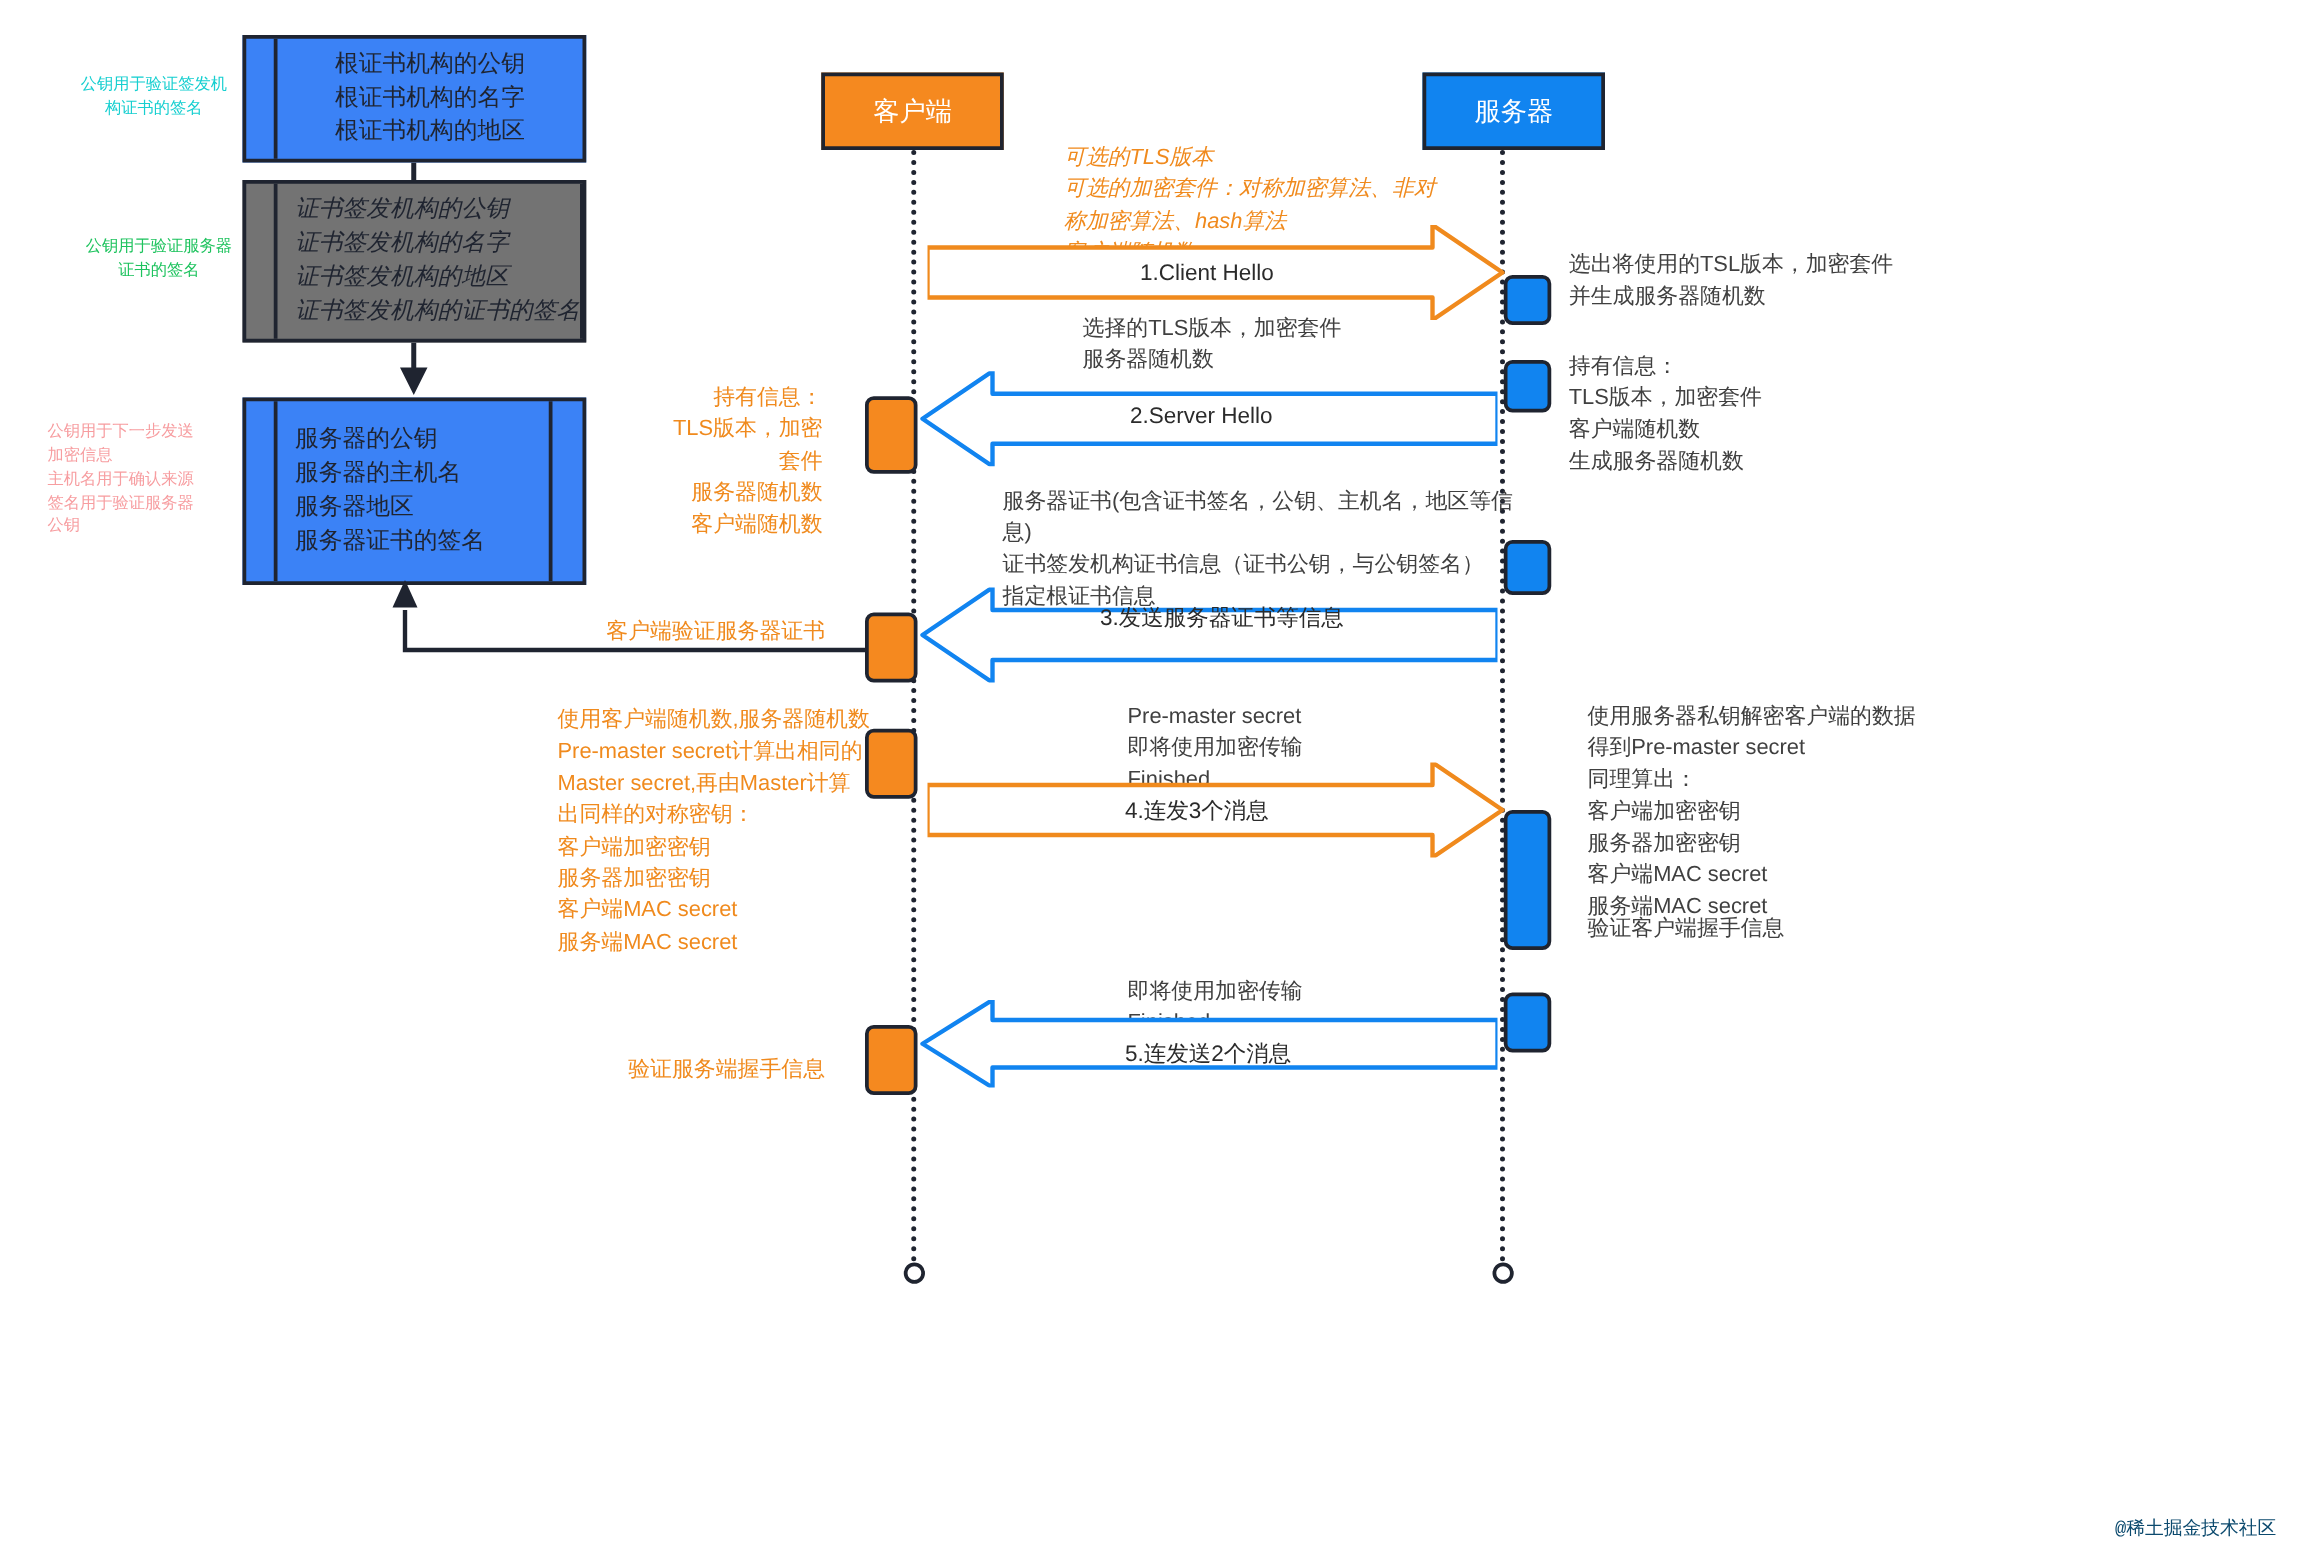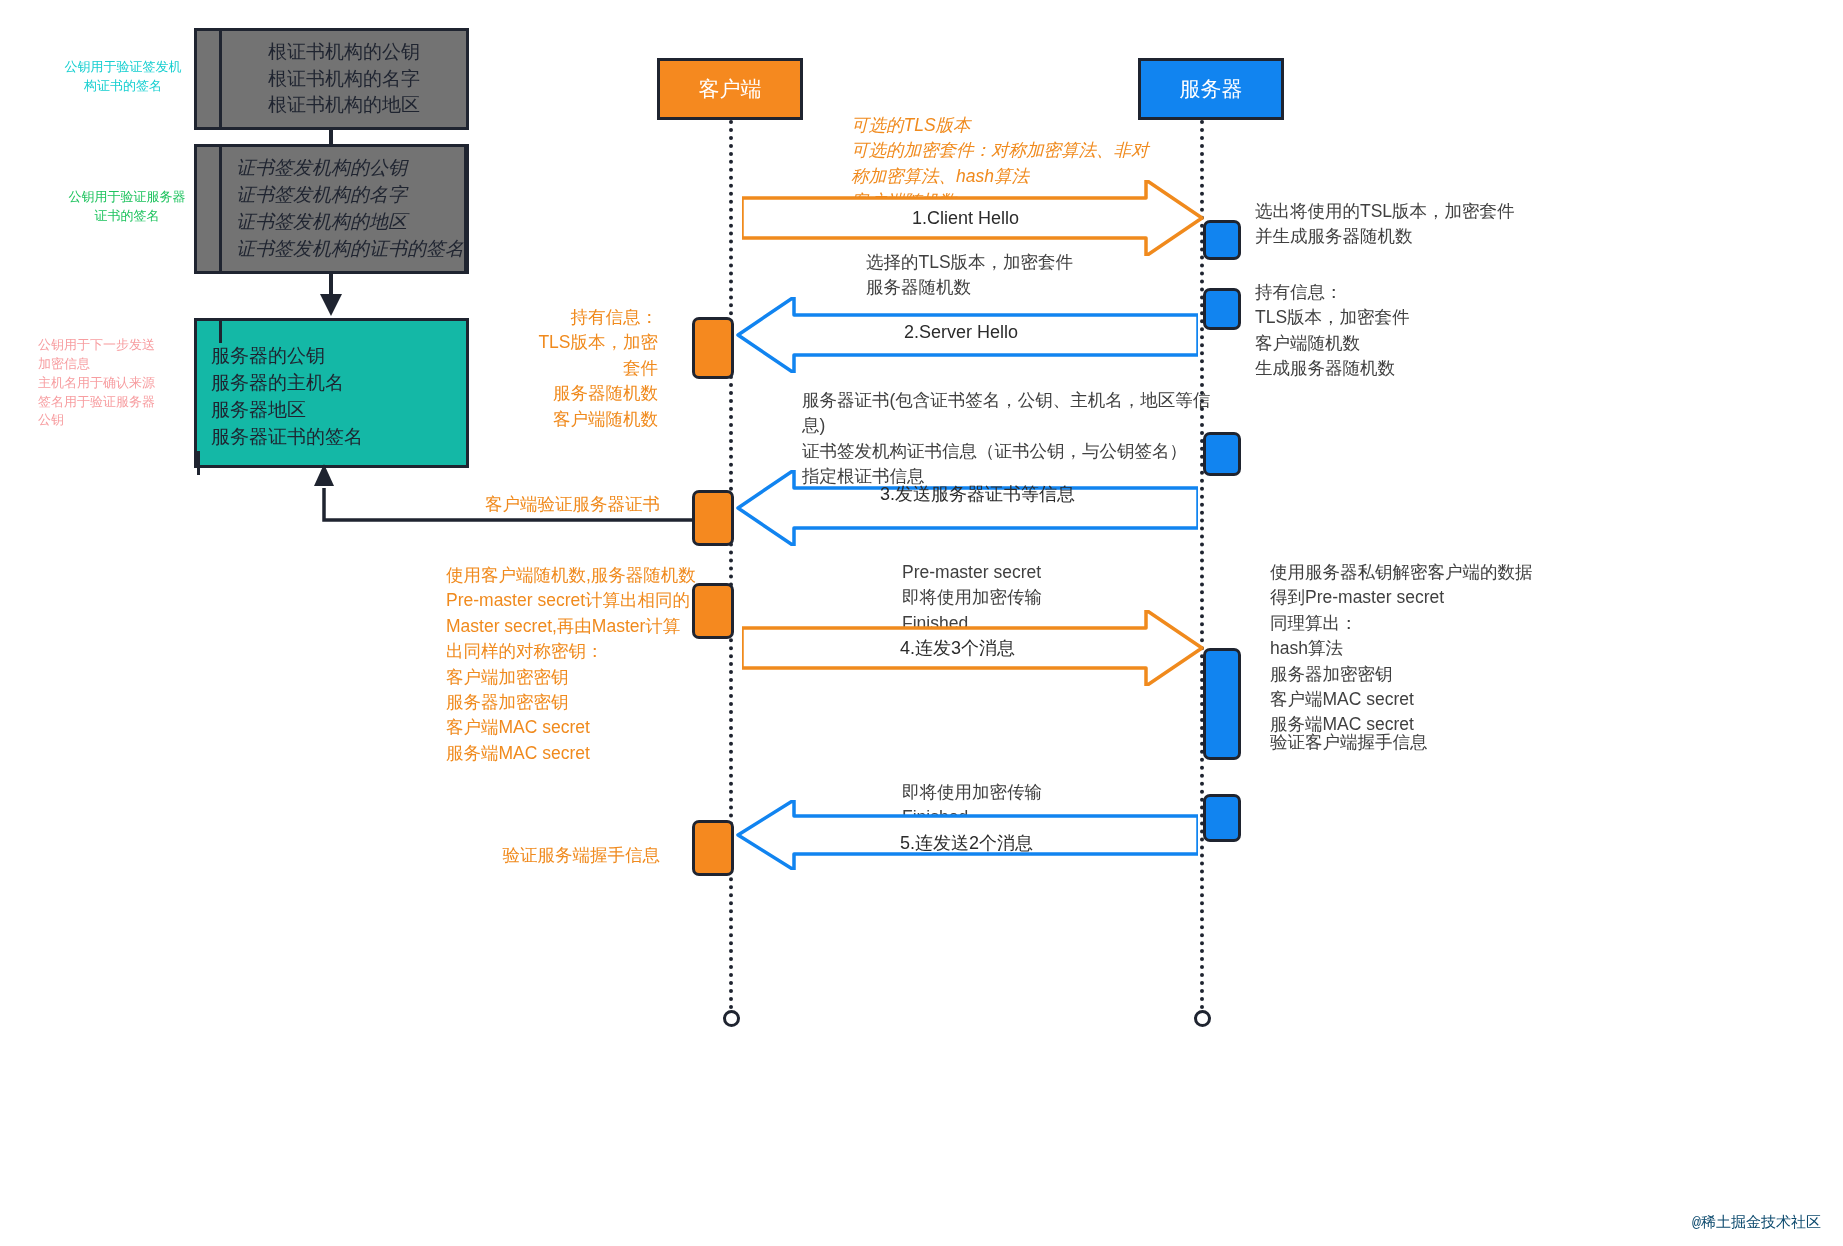--- a/index.html
+++ b/index.html
@@ -16,23 +16,23 @@
     border:3px solid #1f2430;
     box-sizing:border-box;
     display:flex;
     align-items:stretch;
   }
   .cert .spine{width:22px;border-right:3px solid #1f2430;flex:0 0 22px;}
   .cert .body{flex:1;display:flex;flex-direction:column;justify-content:center;
     padding-left:14px;}
   .cert .tail{width:24px;border-left:3px solid #1f2430;flex:0 0 24px;}
   .cert .line{font-size:19px;color:#1f2430;line-height:1.42;white-space:nowrap;}
-  .cert.root{background:#737373;}
+  .cert.root{background:#3b82f6;}
   .cert.ca{background:#737373;font-style:italic;}
-  .cert.srv{background:#14b8a6;flex-direction:column;}
+  .cert.srv{background:#3b82f6;}
   .cert.root .body{align-items:center;padding-left:0;}
 
   
   .sidelabel{position:absolute;font-size:13px;line-height:1.45;white-space:pre-line;}
   .sidelabel.c-root{color:#16cfd0;text-align:center;}
   .sidelabel.c-ca{color:#1ec35e;text-align:center;}
   .sidelabel.c-srv{color:#f79da0;text-align:left;}
 
   
   .lifeline{position:absolute;width:0;border-left:4px dotted #1f2430;}
@@ -223,21 +223,21 @@
     <svg width="462" height="76" viewBox="0 0 462 76">
       <polygon points="0,18 404,18 404,0 460,38 404,76 404,58 0,58" fill="#ffffff" stroke="#f08a1d" stroke-width="3.5" stroke-linejoin="round"></polygon>
     </svg>
   </div>
   <div class="msglabel" style="left:900px;top:636px;">4.连发3个消息</div>
 
   <div class="activation server" style="left:1203px;top:648px;width:38px;height:112px;"></div>
   <div class="note blue" style="left:1270px;top:560px;width:430px;">使用服务器私钥解密客户端的数据
 得到Pre-master secret
 同理算出：
-hash算法
+客户端加密密钥
 服务器加密密钥
 客户端MAC secret
 服务端MAC secret</div>
   <div class="note blue" style="left:1270px;top:730px;width:430px;">验证客户端握手信息</div>
 
   <div class="note blue" style="left:902px;top:780px;width:380px;">即将使用加密传输
 Finished</div>
 
   <div class="activation server" style="left:1203px;top:794px;width:38px;height:48px;"></div>
 

